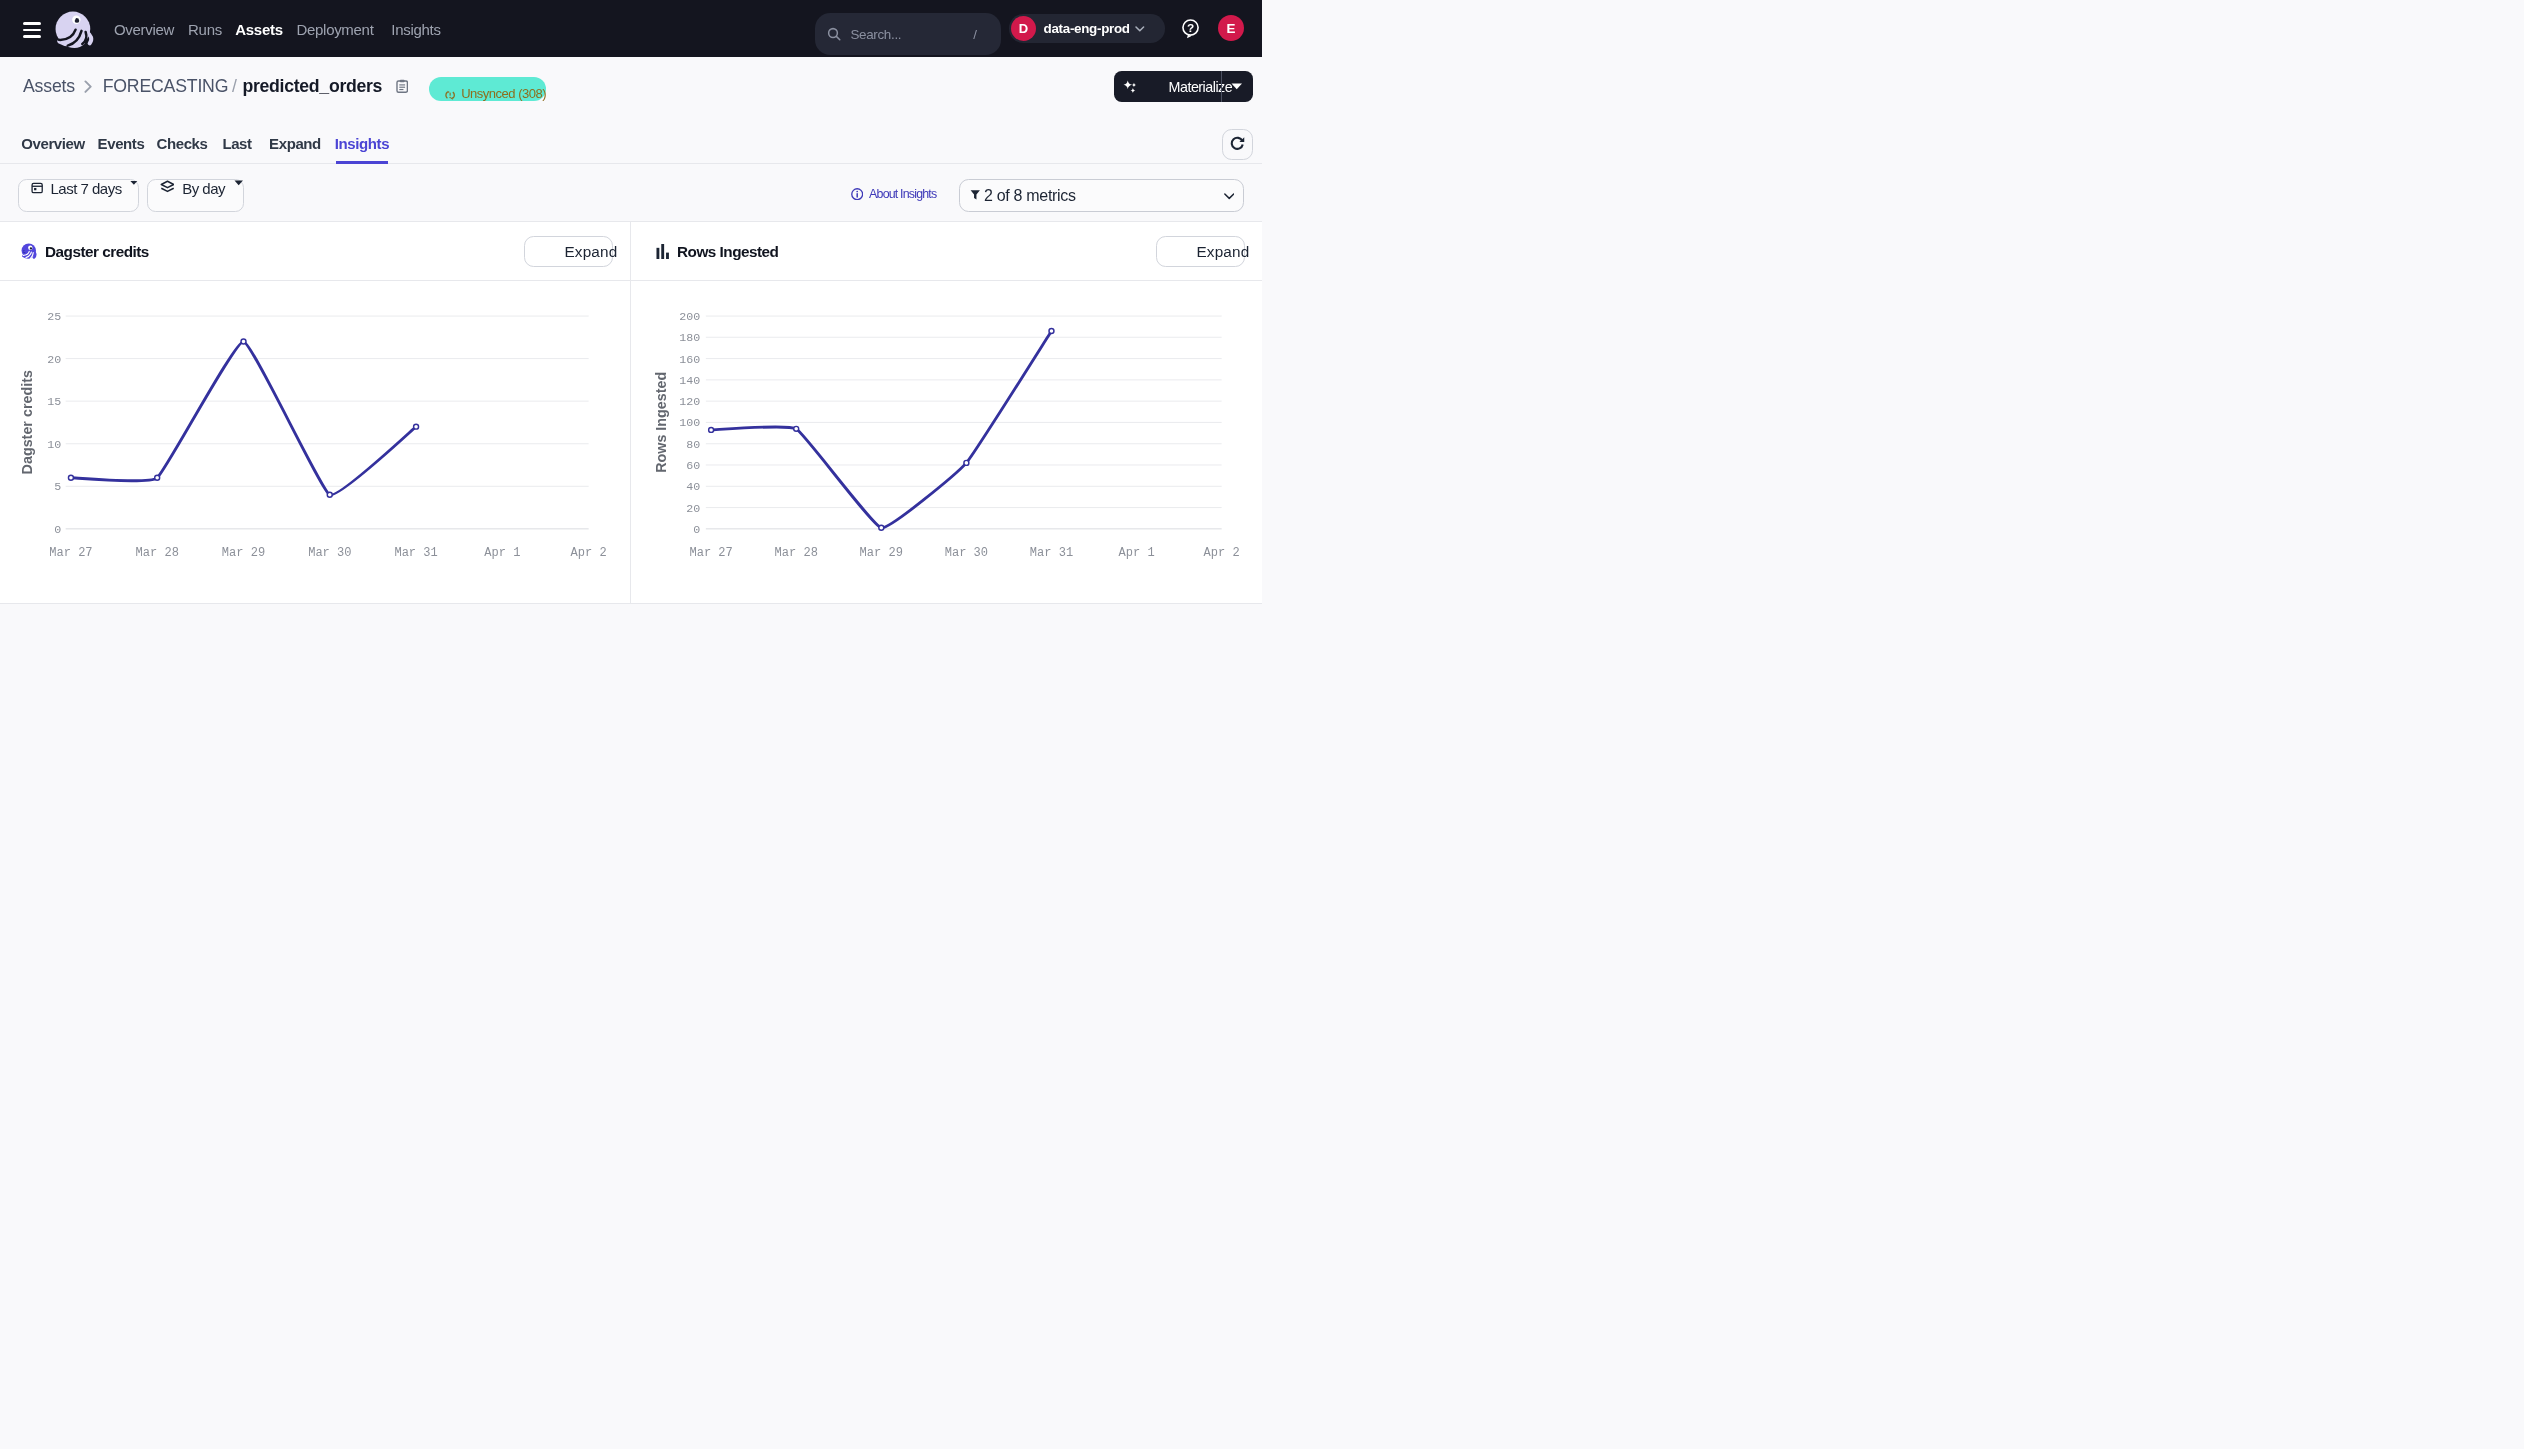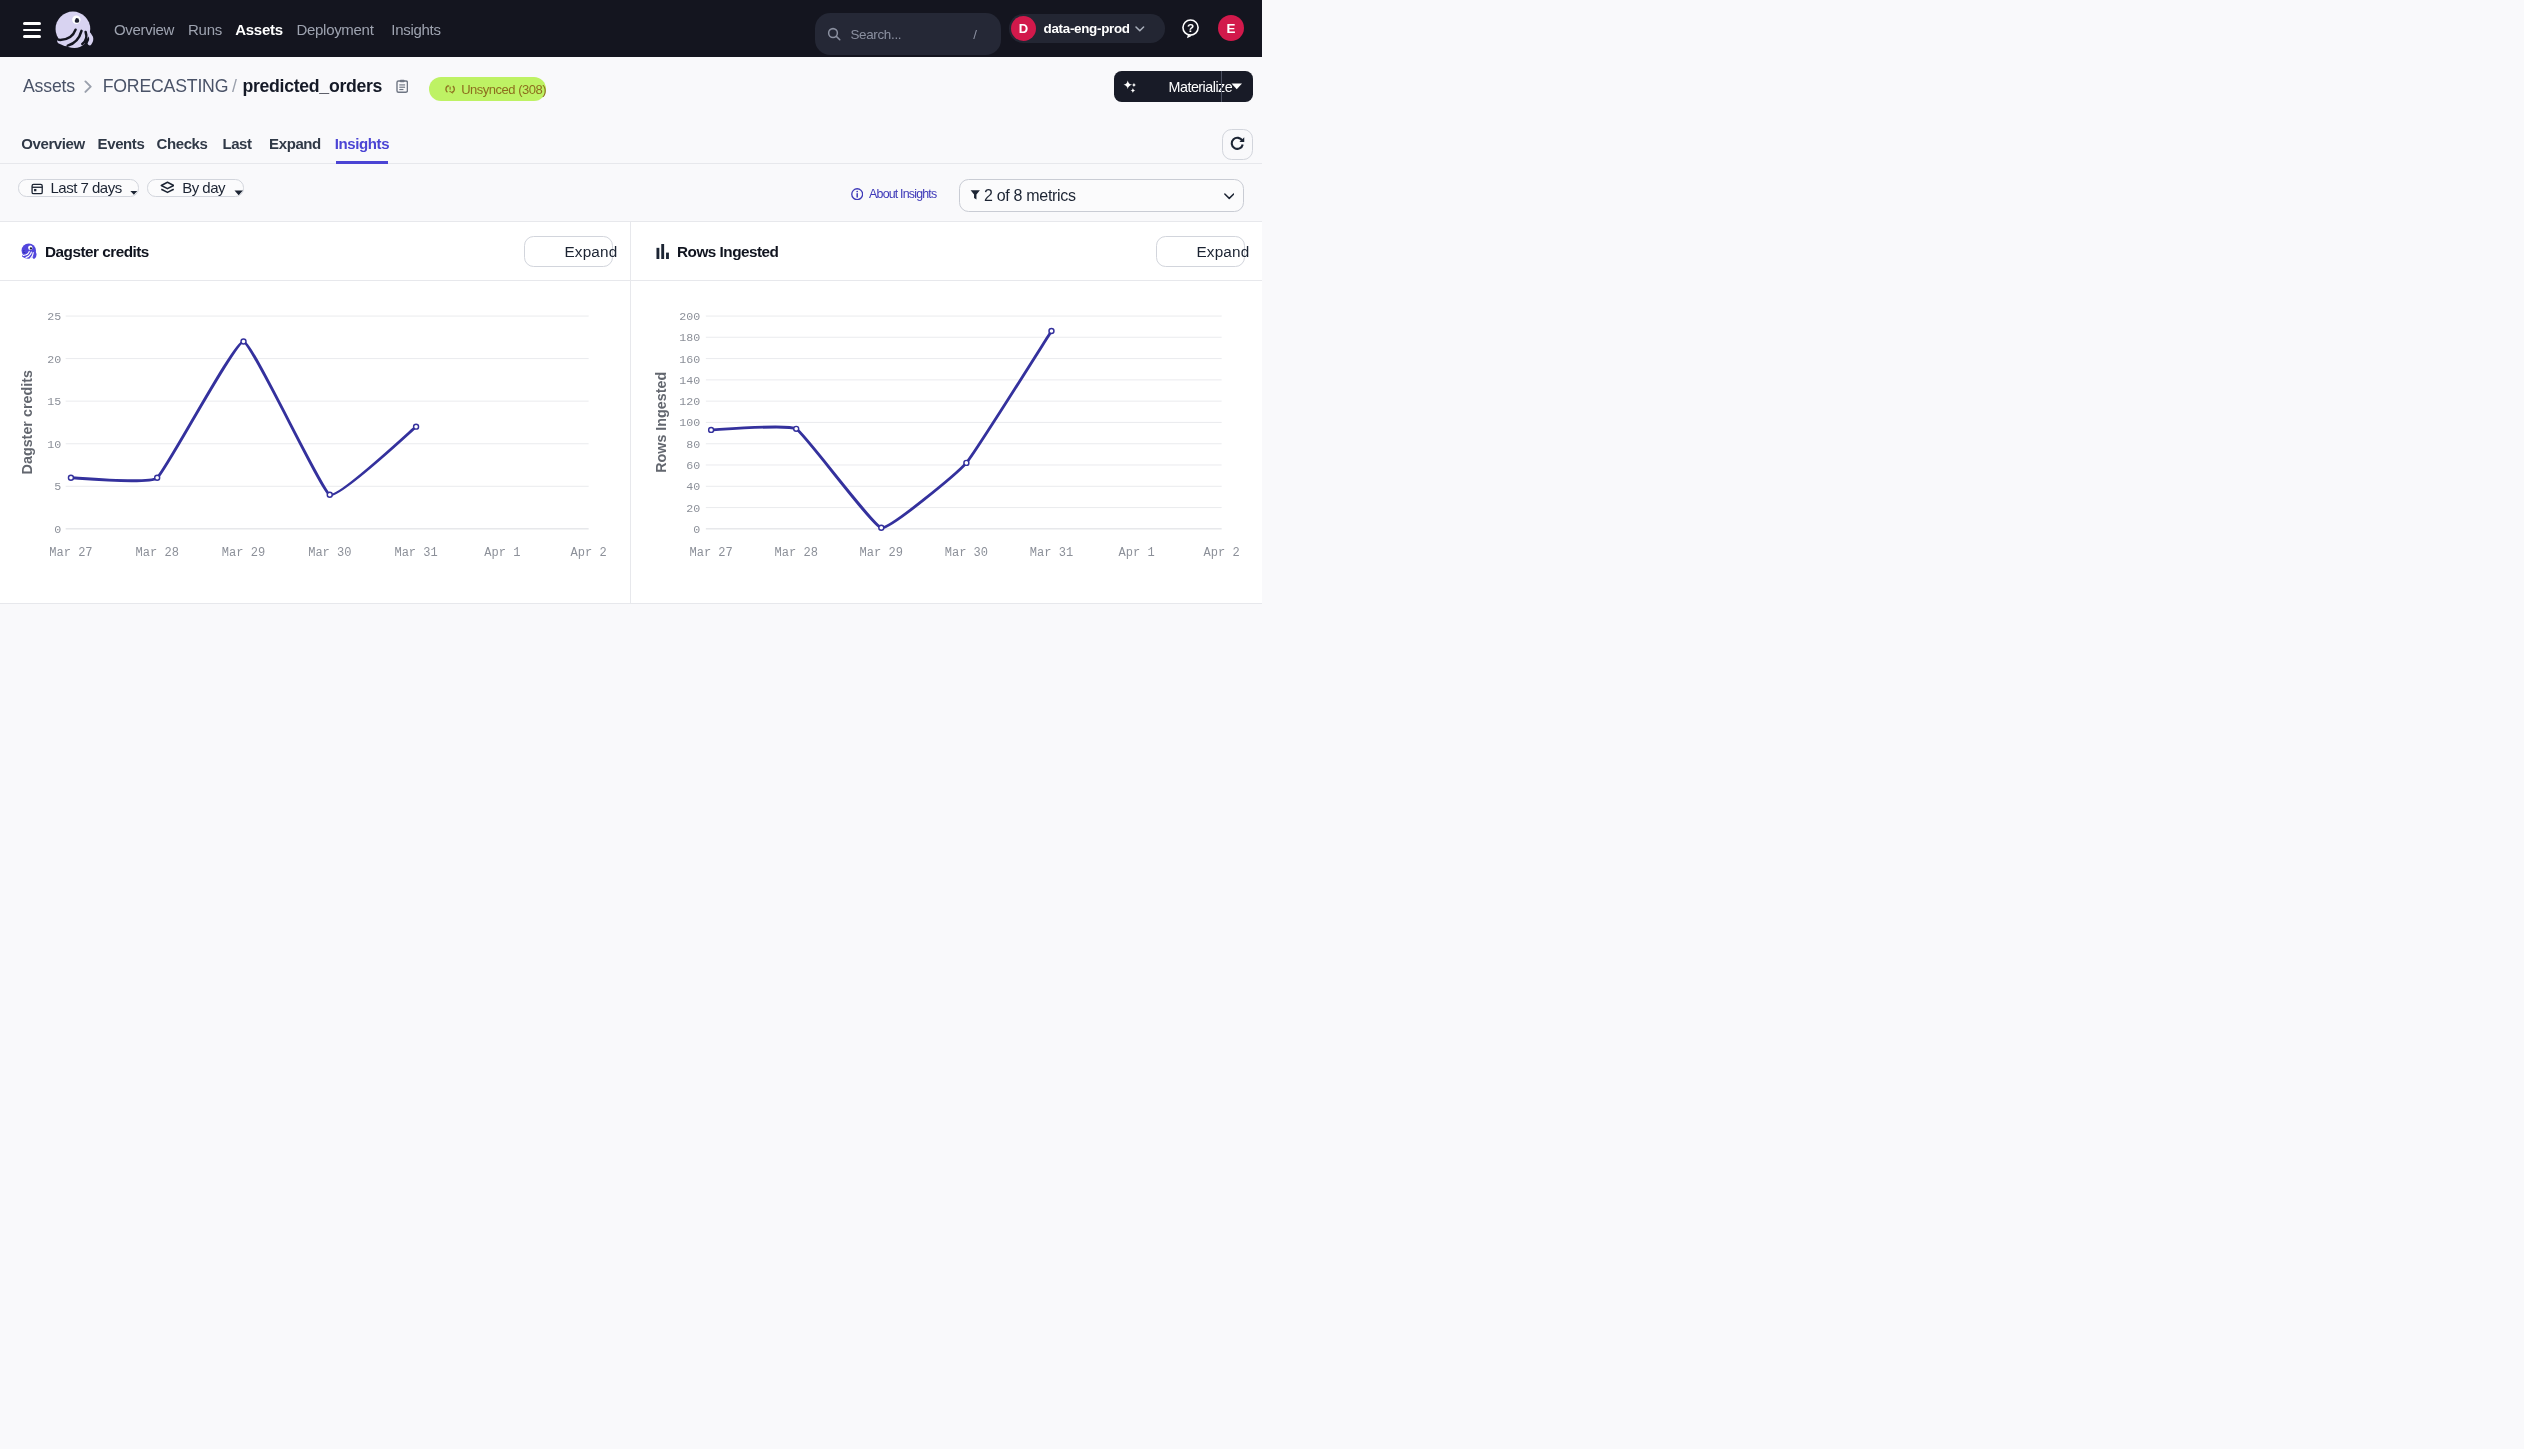--- a/index.html
+++ b/index.html
@@ -17,35 +17,35 @@
   .searchpill .slash { position:absolute; right:24px; color:#8b90a0; font-size:13.4px; }
   .wspill { position:absolute; left:1009px; top:14.3px; width:156px; height:29px; border-radius:14.3px; background:#232633; display:flex; align-items:center; padding:0 0 0 1.9px; }
   .wsavatar { width:25px; height:25px; border-radius:50%; background:#d2194b; color:#fff; font-size:13px; font-weight:700; display:flex; align-items:center; justify-content:center; }
   .wsname { color:#fff; font-size:13.4px; font-weight:700; margin:0 5.7px 0 7.7px; letter-spacing:-0.3px; white-space:nowrap; }
   .eavatar { position:absolute; left:1218px; top:15.3px; width:26px; height:26px; border-radius:50%; background:#d2194b; color:#fff; font-size:13.4px; font-weight:700; display:flex; align-items:center; justify-content:center; }
 
   
   .crumbrow { position:absolute; left:23px; top:76px; display:flex; align-items:center; }
   .crumb { font-size:17.7px; font-weight:500; color:#4a5368; letter-spacing:-0.2px; }
   .crumbname { font-size:17.7px; font-weight:700; color:#151a27; letter-spacing:-0.3px; }
-  .badge { position:absolute; left:429px; top:77px; width:117px; height:24px; border-radius:12.4px; background:#bef264; display:flex; align-items:center; padding:0 0 0 16.3px; }
+  .badge { position:absolute; left:429px; top:77px; width:117px; height:24px; border-radius:12.4px; background:#5eead4; display:flex; align-items:flex-end; padding:0 0 0 16.3px; }
   .badge span { color:#8d6e1e; font-size:13px; font-weight:500; margin-left:5.7px; letter-spacing:-0.5px; white-space:nowrap; }
   .mat { position:absolute; left:1114px; top:71px; width:139px; height:31px; border-radius:7.7px; background:#181b27; display:flex; align-items:center;gap:25px; }
   .mat .mtext { color:#fff; font-size:14.3px; letter-spacing:-0.5px; margin-left:6.7px; }
   .mat .mdivider { position:absolute; left:107px; top:0; width:1px; height:31px; background:#4a4f60; }
 
   
   .tab { position:absolute; top:143px; transform:translate(-50%,-50%); font-size:15px; font-weight:700; color:#303947; letter-spacing:-0.4px; white-space:nowrap; }
   .tab.active { color:#4b44d4; }
   .tabborder { position:absolute; left:0; top:163px; width:1262px; height:1px; background:#e7e8ec; }
   .tabindicator { position:absolute; left:336px; top:161px; width:52px; height:2.9px; background:#4b44d4; }
   .refreshbtn { position:absolute; left:1222px; top:129px; width:31px; height:31px; border:1px solid #d2d5dc; border-radius:9.6px; background:transparent; display:flex; align-items:center; justify-content:center; }
 
   
-  .fbtn { position:absolute; top:179px; height:18px; border:1px solid #d2d5dc; border-radius:8.6px; background:#fbfbfc; display:flex; align-items:flex-end; color:#1c2433; font-size:15px; letter-spacing:-0.5px; white-space:nowrap; }
+  .fbtn { position:absolute; top:179px; height:33px; border:1px solid #d2d5dc; border-radius:8.6px; background:#fbfbfc; display:flex; align-items:flex-start; color:#1c2433; font-size:15px; letter-spacing:-0.5px; white-space:nowrap; }
   .aboutrow { position:absolute; left:851px; top:187px; display:flex; align-items:center; color:#3d38b8; }
   .aboutrow span { font-size:12.4px; margin-left:5.7px; letter-spacing:-0.8px; white-space:nowrap; }
   .metricsel { position:absolute; left:959px; top:179px; width:285px; height:33px; border:1px solid #c9ccd4; border-radius:9.6px; background:#fbfbfc; display:flex; align-items:center; color:#1c2433; font-size:15px; }
   .filterborder { position:absolute; left:0; top:221px; width:1262px; height:1px; background:#e7e8ec; }
 
   
   .panelbg { position:absolute; left:0; top:222px; width:1262px; height:381px; background:#ffffff; }
   .vdivider { position:absolute; left:630px; top:222px; width:1px; height:382px; background:#e7e8ec; }
   .headerborder { position:absolute; left:0; top:280px; width:1262px; height:1px; background:#e7e8ec; }
   .bottomborder { position:absolute; left:0; top:603px; width:1262px; height:1px; background:#e7e8ec; }

